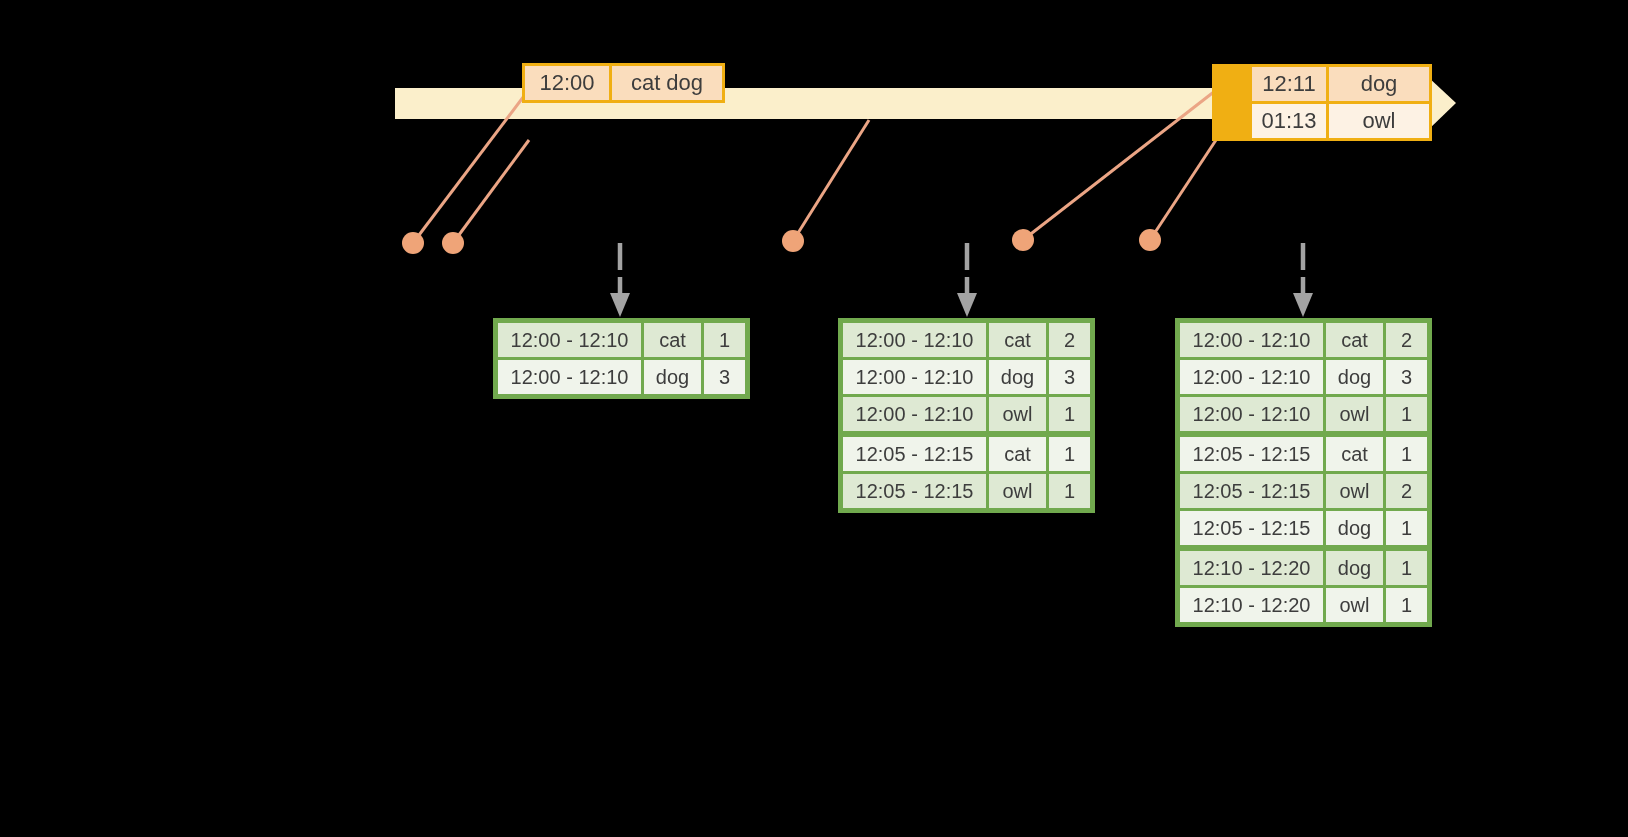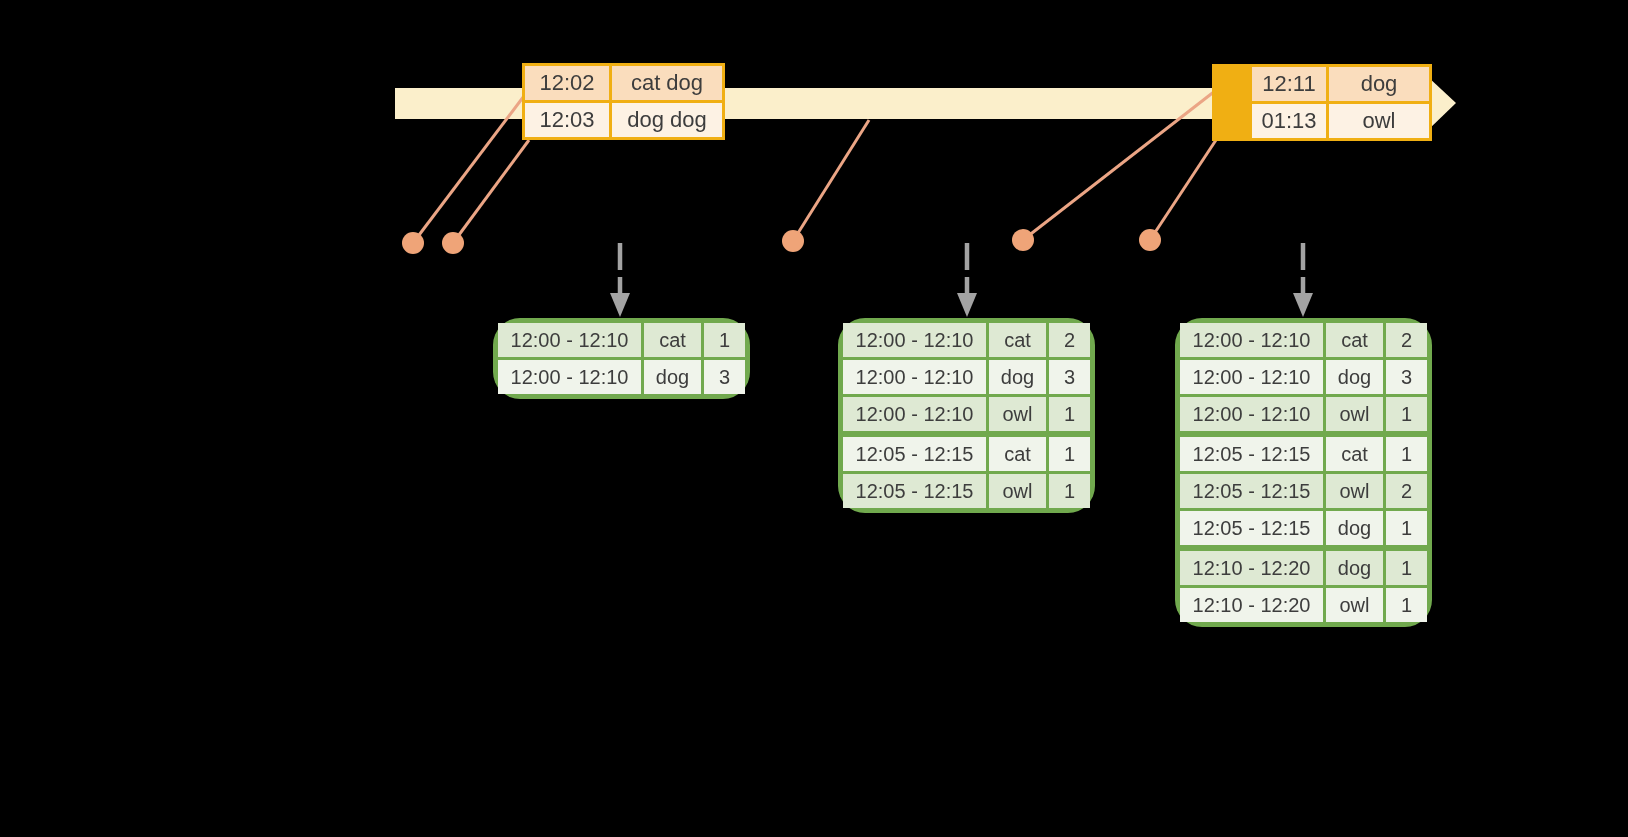--- a/index.html
+++ b/index.html
@@ -24,21 +24,21 @@
   .ev-box.narrow .row{grid-template-columns:74px 100px;}
   .ev-box .cell{display:flex;align-items:center;justify-content:center;
     font-size:22px;line-height:1;}
   .ev-box .row.dark  .cell{background:var(--peach-dark);}
   .ev-box .row.light .cell{background:var(--peach-light);}
   #ev0{left:522px;top:63px;}
   #ev1{left:866px;top:83px;}
   #ev2{left:1212px;top:64px;padding-left:40px;}
   
   .rt{position:absolute;z-index:3;display:flex;flex-direction:column;
-    padding:5px;background:var(--green-border);width:247px;border-radius:27px;}
+    padding:5px;background:var(--green-border);width:247px;}
   .rt .row{display:grid;grid-template-columns:143px 57px 41px;gap:3px;height:34px;margin-top:3px;}
   .rt .row:first-child{margin-top:0;}
   .rt .row.group-start{margin-top:6px;}
   .rt .cell{display:flex;align-items:center;justify-content:center;
     font-size:20px;line-height:1;}
   .rt .row.dark  .cell{background:var(--green-dark);}
   .rt .row.light .cell{background:var(--green-light);}
   #rt0{left:493px;top:318px;}
   #rt1{left:838px;top:318px;}
   #rt2{left:1175px;top:318px;}
@@ -75,26 +75,22 @@
       <polygon class="dhead" points="957,293 977,293 967,317"></polygon>
     </g>
     <g>
       <line class="dline" x1="1303" y1="243" x2="1303" y2="294"></line>
       <polygon class="dhead" points="1293,293 1313,293 1303,317"></polygon>
     </g>
   </svg>
 
   <div class="ev-box" id="ev0">
       <div class="row dark">
-        <div class="cell c-time">12:02</div>
+        <div class="cell c-time">12:00</div>
         <div class="cell c-words">cat dog</div>
-      </div>
-      <div class="row light">
-        <div class="cell c-time">12:03</div>
-        <div class="cell c-words">dog dog</div>
       </div>
     </div>
   <div class="ev-box narrow" id="ev2">
       <div class="row dark">
         <div class="cell c-time">12:11</div>
         <div class="cell c-words">dog</div>
       </div>
       <div class="row light">
         <div class="cell c-time">01:13</div>
         <div class="cell c-words">owl</div>

